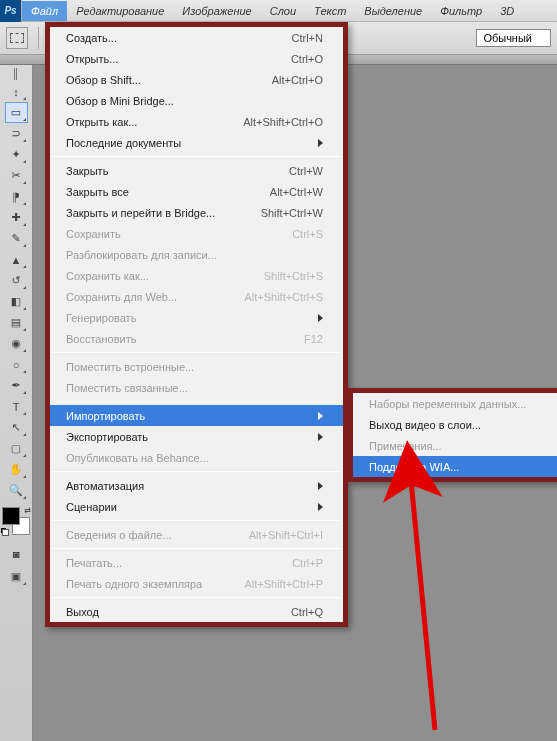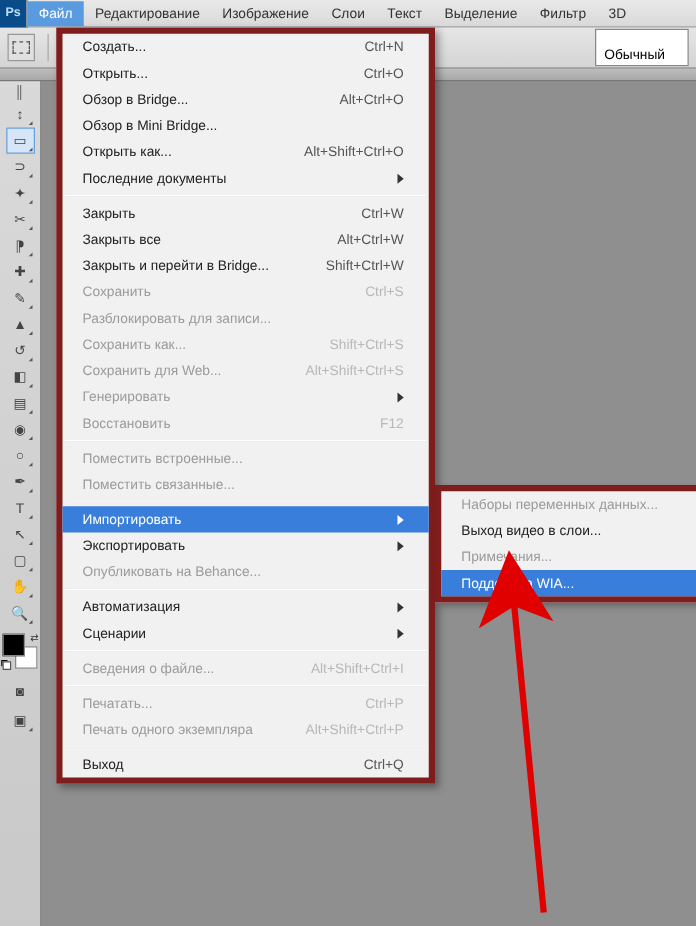--- a/index.html
+++ b/index.html
@@ -1,29 +1,29 @@
 <!DOCTYPE html>
 <html><head>
 <meta charset="utf-8">
 <style>
 * { margin: 0; padding: 0; box-sizing: border-box; font-family: Tahoma, Arial, sans-serif; font-size: 11px; }
 body { background: #8f8f8f; width: 557px; height: 741px; overflow: hidden; position: relative; }
 
-.menubar { background: linear-gradient(#e9e9e9,#d9d9d9); height: 22px; display: flex; align-items: center; border-bottom: 1px solid #b5b5b5; }
+.menubar { background: linear-gradient(#e9e9e9,#d9d9d9); height: 22px; display: flex; align-items: center; border-bottom: 1px solid #b5b5b5; font-style: italic; }
 .ps-logo { width: 22px; height: 22px; background:#0a4c8a; color:#bde0ff; display:flex; align-items:center; justify-content:center; font-weight:bold; font-size:10px; border-right:1px solid #aaa;}
 .menu-item { padding: 4px 9px; color:#333; cursor:default; }
 .menu-item.active { background:#5a9be0; color:#fff; }
 
 .optbar { background: linear-gradient(#e6e6e6,#d4d4d4); height: 33px; border-bottom:1px solid #9c9c9c; display:flex; align-items:center; padding:0 6px; gap:10px; }
 .opt-icon { width:22px; height:22px; border:1px solid #999; background:#e0e0e0; display:flex; align-items:center; justify-content:center; }
 .opt-sep { width:1px; height:22px; background:#aaa; }
 .opt-marquee { width:14px; height:10px; border:1px dashed #555; }
 .checkbox { width:12px; height:12px; border:1px solid #777; background:#fff; display:inline-block; vertical-align:middle; margin-right:4px; }
 .opt-label { color:#333; }
-.style-dd { margin-left:auto; background:#fff; border:1px solid #888; padding:14px 18px 2px 6px; position:relative; }
+.style-dd { margin-left:auto; background:#fff; border:1px solid #888; padding:2px 18px 2px 6px; position:relative; }
 .style-label { color:#333; margin-right:4px; }
 
 .tabbar { background: linear-gradient(#bdbdbd,#a7a7a7); height:10px; border-bottom:1px solid #777; }
 
 .toolbox { position:absolute; left:0; top:65px; width:33px; background:linear-gradient(#d9d9d9,#c9c9c9); border-right:1px solid #8a8a8a; display:flex; flex-direction:column; align-items:center; padding:4px 0; gap:2px; height:676px; }
 .tool { width:23px; height:21px; display:flex; align-items:center; justify-content:center; color:#444; position:relative; border:1px solid transparent; }
 .tool.selected { background:#d6e6f8; border:1px solid #6aa0d8; }
 .tool-corner { position:absolute; right:1px; bottom:1px; width:0; height:0; border-left:3px solid transparent; border-bottom:3px solid #555; }
 .tool-dbl { width:4px; height:12px; display:flex; gap:1px; }
 .tool-dbl span{ width:1px; background:#777; }
@@ -126,21 +126,21 @@
 <div class="dropdown file-menu" id="file-menu">
     <div class="dd-row">
       <span class="dd-label">Создать...</span>
       <span class="dd-shortcut">Ctrl+N</span>
     </div>
     <div class="dd-row">
       <span class="dd-label">Открыть...</span>
       <span class="dd-shortcut">Ctrl+O</span>
     </div>
     <div class="dd-row">
-      <span class="dd-label">Обзор в Bridge...</span>
+      <span class="dd-label">Обзор в Shift...</span>
       <span class="dd-shortcut">Alt+Ctrl+O</span>
     </div>
     <div class="dd-row">
       <span class="dd-label">Обзор в Mini Bridge...</span>
     </div>
     <div class="dd-row">
       <span class="dd-label">Открыть как...</span>
       <span class="dd-shortcut">Alt+Shift+Ctrl+O</span>
     </div>
     <div class="dd-row">

